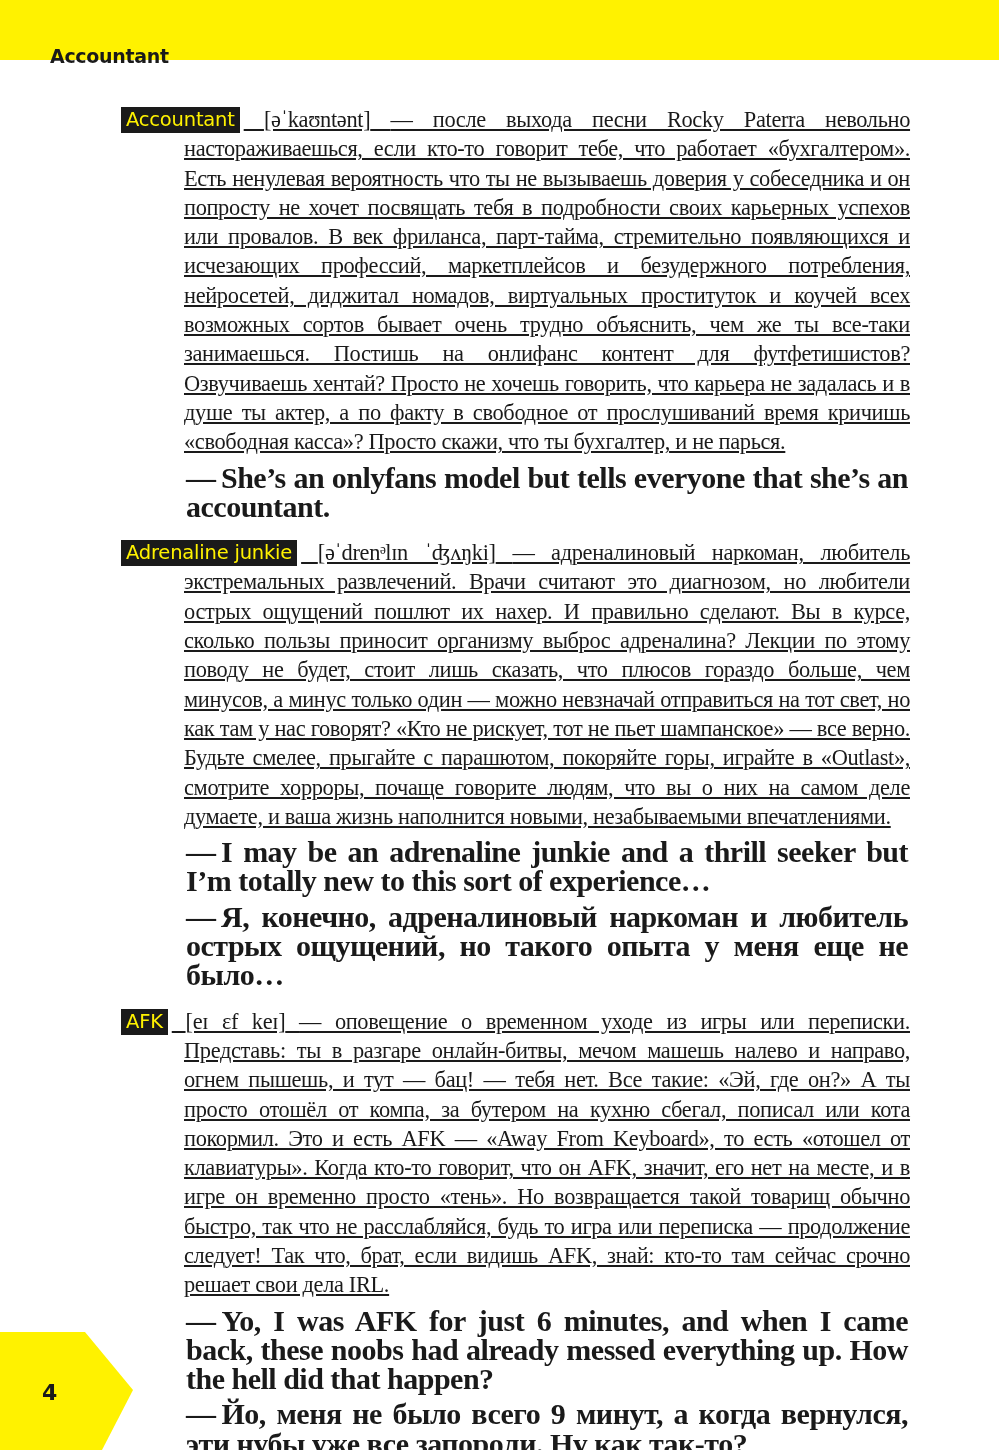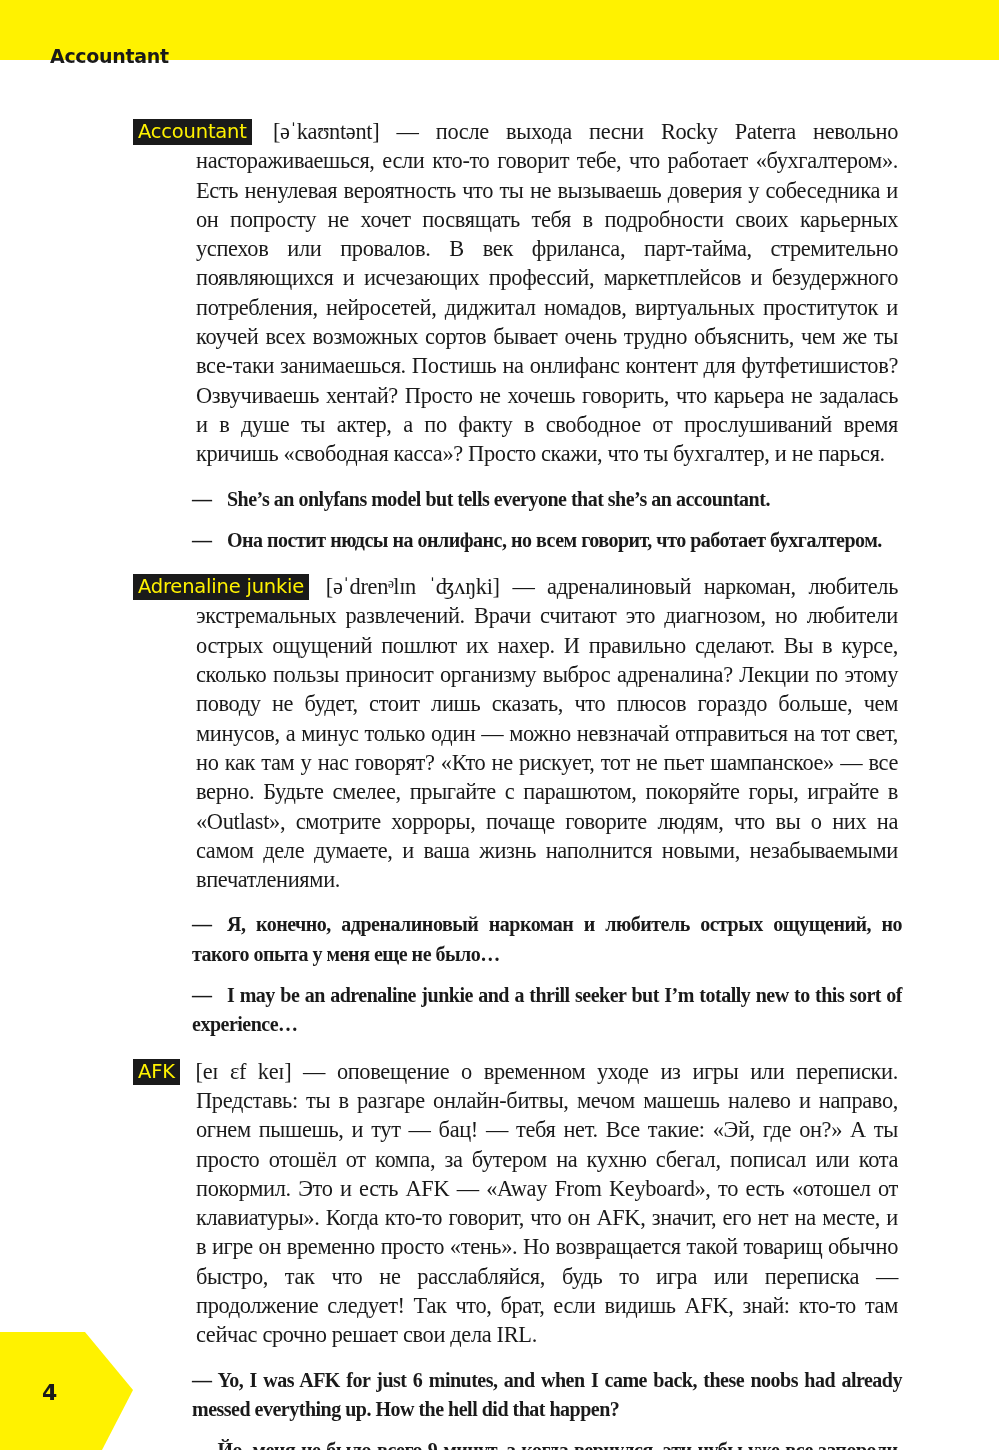--- a/index.html
+++ b/index.html
@@ -16,32 +16,33 @@
     position: absolute; left: 50px; top: 45px;
     font-family: "DejaVu Sans", sans-serif; font-weight: bold;
     font-size: 19px; letter-spacing: -0.3px; color: #1a1a1a;
   }
   .content {
     position: absolute; left: 117px; top: 101px; width: 797px;
   }
   .entry { margin-bottom: 17px; }
   .para {
     font-size: 22.4px; line-height: 29.3px; text-align: justify;
-    padding-left: 63px; text-indent: -63px; margin: 16px;
+    padding-left: 63px; text-indent: -63px; margin: 4px;
     letter-spacing: -0.35px;
+    text-decoration: underline;
   }
   .term {
     display: inline-block; background: #1a1a1a; color: #fff200;
     font-family: "DejaVu Sans", sans-serif; font-size: 19.5px;
     line-height: 26px; padding: 0 5px; text-indent: 0;
     letter-spacing: -0.2px; margin-right: 4px; vertical-align: 1px;
   }
   .example {
-    font-size: 20px; line-height: 29.3px; font-weight: bold;
-    padding-left: 63px; margin: 12px; text-align: justify; letter-spacing: -0.5px;
+    font-size: 30px; line-height: 29.3px; font-weight: bold;
+    padding-left: 63px; margin: 6px; text-align: justify; letter-spacing: -0.5px;
   }
   .example .dash { display: inline-block; width: 35px; }
   .example.tight .dash { width: auto; margin-right: 6px; }
   .page-tab {
     position: absolute; left: 0; top: 1332px; width: 133px; height: 118px;
     background: #fff200;
     clip-path: polygon(0 0, 85px 0, 133px 58px, 102px 118px, 0 118px);
   }
   .page-number {
     position: absolute; left: 42px; top: 1380px;
@@ -53,27 +54,26 @@
 <body>
 
 <div class="top-band"></div>
 <div class="running-head">Accountant</div>
 
 <div class="content">
 
   <div class="entry">
     <p class="para"><span class="term">Accountant</span> <span>[əˈkaʊntənt]</span> <span>— после выхода песни Rocky Paterra невольно настораживаешься, если кто-то говорит тебе, что работает «бухгалтером». Есть ненулевая вероятность что ты не вызываешь доверия у собеседника и он попросту не хочет посвящать тебя в подробности своих карьерных успехов или провалов. В век фриланса, парт-тайма, стремительно появляющихся и исчезающих профессий, маркетплейсов и безудержного потребления, нейросетей, диджитал номадов, виртуальных проституток и коучей всех возможных сортов бывает очень трудно объяснить, чем же ты все-таки занимаешься. Постишь на онлифанс контент для футфетишистов? Озвучиваешь хентай? Просто не хочешь говорить, что карьера не задалась и в душе ты актер, а по факту в свободное от прослушиваний время кричишь «свободная касса»? Просто скажи, что ты бухгалтер, и не парься.</span></p>
     <p class="example"><span class="dash">—</span><span>She’s an onlyfans model but tells everyone that she’s an accountant.</span></p>
-    <p class="example"><span class="dash">—</span><span>Она постит нюдсы на онлифанс, но всем говорит, что работает бухгалтером.</span></p>
   </div>
 
   <div class="entry">
     <p class="para"><span class="term">Adrenaline junkie</span> <span>[əˈdrenᵊlɪn ˈʤʌŋki]</span> <span>— адреналиновый наркоман, любитель экстремальных развлечений. Врачи считают это диагнозом, но любители острых ощущений пошлют их нахер. И правильно сделают. Вы в курсе, сколько пользы приносит организму выброс адреналина? Лекции по этому поводу не будет, стоит лишь сказать, что плюсов гораздо больше, чем минусов, а минус только один — можно невзначай отправиться на тот свет, но как там у нас говорят? «Кто не рискует, тот не пьет шампанское» — все верно. Будьте смелее, прыгайте с парашютом, покоряйте горы, играйте в «Outlast», смотрите хорроры, почаще говорите людям, что вы о них на самом деле думаете, и ваша жизнь наполнится новыми, незабываемыми впечатлениями.</span></p>
+    <p class="example"><span class="dash">—</span><span>I may be an adrenaline junkie and a thrill seeker but I’m totally new to this sort of experience…</span></p>
     <p class="example"><span class="dash">—</span><span>Я, конечно, адреналиновый наркоман и любитель острых ощущений, но такого опыта у меня еще не было…</span></p>
-    <p class="example"><span class="dash">—</span><span>I may be an adrenaline junkie and a thrill seeker but I’m totally new to this sort of experience…</span></p>
   </div>
 
   <div class="entry">
     <p class="para"><span class="term">AFK</span> <span>[eɪ ɛf keɪ]</span> <span>— оповещение о временном уходе из игры или переписки. Представь: ты в разгаре онлайн-битвы, мечом машешь налево и направо, огнем пышешь, и тут — бац! — тебя нет. Все такие: «Эй, где он?» А ты просто отошёл от компа, за бутером на кухню сбегал, пописал или кота покормил. Это и есть AFK — «Away From Keyboard», то есть «отошел от клавиатуры». Когда кто-то говорит, что он AFK, значит, его нет на месте, и в игре он временно просто «тень». Но возвращается такой товарищ обычно быстро, так что не расслабляйся, будь то игра или переписка — продолжение следует! Так что, брат, если видишь AFK, знай: кто-то там сейчас срочно решает свои дела IRL.</span></p>
     <p class="example tight"><span class="dash">—</span><span>Yo, I was AFK for just 6 minutes, and when I came back, these noobs had already messed everything up. How the hell did that happen?</span></p>
     <p class="example tight"><span class="dash">—</span><span>Йо, меня не было всего 9 минут, а когда вернулся, эти нубы уже все запороли. Ну как так-то?</span></p>
   </div>
 
 </div>
 

